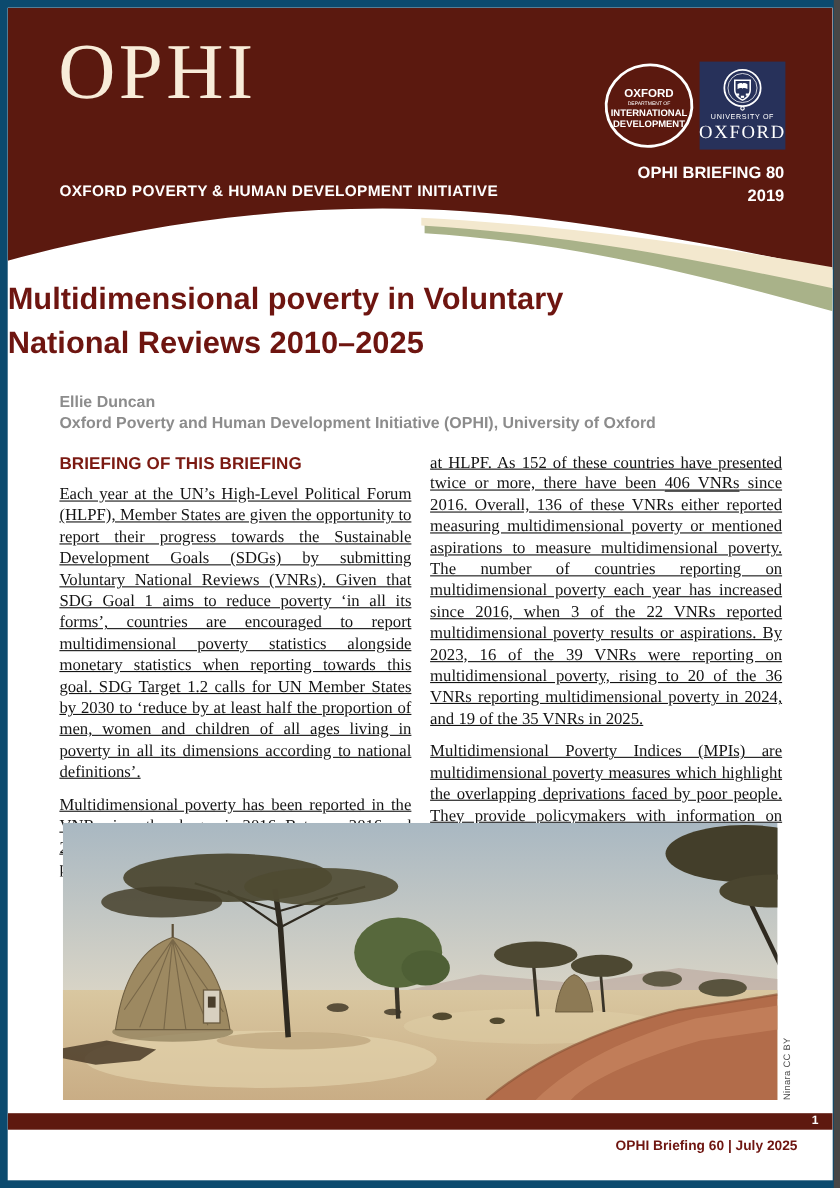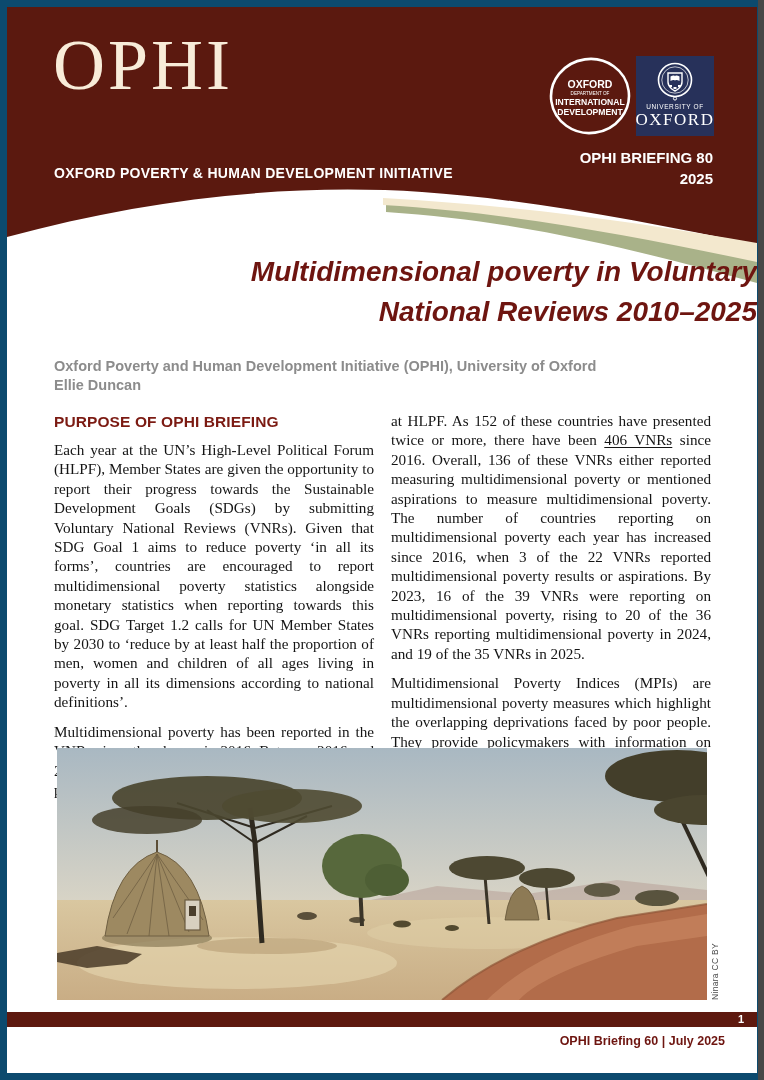--- a/index.html
+++ b/index.html
@@ -15,30 +15,30 @@
   .briefing-no{position:absolute;right:44px;top:140px;text-align:right;color:#ffffff;
       font-size:15px;font-weight:bold;line-height:21px;}
   .dept-logo{position:absolute;left:541px;top:49px;width:84px;height:80px;}
   .univ-logo{position:absolute;left:629px;top:49px;width:78px;height:80px;background:#27315A;
       display:flex;flex-direction:column;align-items:center;}
   .univ-logo .crest{margin-top:4px;}
   .univ-logo .u1{color:#fff;font-size:6.5px;letter-spacing:.6px;margin-top:1px;}
   .univ-logo .u2{color:#fff;font-family:"Liberation Serif",serif;font-size:17px;letter-spacing:1.5px;margin-top:0px;}
 
   
-  .doc-title{position:absolute;left:0;top:245px;width:750px;text-align:right;color:#6E1510;
-      font-size:28px;font-weight:bold;line-height:40px;font-style:italic;}
+  .doc-title{position:absolute;left:0;top:245px;width:750px;text-align:left;color:#6E1510;
+      font-size:28px;font-weight:bold;line-height:40px;}
   .authors{position:absolute;left:47px;top:350px;color:#8C8C8C;font-size:14.5px;font-weight:bold;line-height:19px;}
 
   
   .content{position:absolute;left:47px;top:404px;width:657px;display:flex;gap:17px;}
   .col{width:320px;}
   .sec-head{color:#7B1A12;font-size:15.5px;font-weight:bold;margin:2px 0 9px 0;letter-spacing:.1px;}
   .para{font-family:"Liberation Serif","DejaVu Serif",serif;font-size:15.2px;line-height:19.4px;
-      color:#141414;text-align:justify;margin:0 0 10px 0;}
+      color:#141414;text-align:justify;margin:0 0 10px 0;text-decoration:underline;}
   .vnr-link{text-decoration:underline;text-underline-offset:2px;}
 
   
   .photo{position:absolute;left:50px;top:741px;width:650px;height:252px;overflow:hidden;}
   .photo-credit{position:absolute;left:703px;top:869px;height:124px;color:#4a4a4a;font-size:8.5px;
       writing-mode:vertical-rl;transform:rotate(180deg);text-align:left;letter-spacing:.3px;}
 
   
   .footer-bar{position:absolute;left:0;top:1005px;width:750px;height:15px;background:#5E190F;}
   .footer-bar .pnum{position:absolute;right:13px;top:0;color:#ffffff;font-size:11px;font-weight:bold;line-height:15px;}
@@ -53,21 +53,21 @@
     <svg class="header-art" viewBox="0 0 750 300" preserveAspectRatio="none">
       <path fill="#5B190F" d="M0,0 H750 V238 C640,215 520,192 415,185 C280,176 140,192 0,230 Z"></path>
       <path fill="#A9B289" d="M379,197 C520,206 640,230 750,252 L750,276 C640,246 520,214 379,205 Z"></path>
       <path fill="#F3E8CE" d="M376,191 C520,199 640,217 750,236 L750,255 C640,232 520,207 376,198 Z"></path>
     </svg>
 
     <div class="ophi-wordmark">OPHI</div>
     <div class="tagline">OXFORD POVERTY &amp; HUMAN DEVELOPMENT INITIATIVE</div>
     <div class="briefing-no">
       <div>OPHI BRIEFING 80</div>
-      <div>2025</div>
+      <div>2019</div>
     </div>
 
     <svg class="dept-logo" viewBox="0 0 84 80">
       <ellipse cx="42" cy="40" rx="39" ry="37" fill="none" stroke="#ffffff" stroke-width="2.6" transform="rotate(-8 42 40)"></ellipse>
       <text x="42" y="32" fill="#fff" font-size="10.5" font-weight="bold" text-anchor="middle">OXFORD</text>
       <text x="42" y="39" fill="#fff" font-size="4.6" text-anchor="middle">DEPARTMENT OF</text>
       <text x="42" y="49" fill="#fff" font-size="8.6" font-weight="bold" text-anchor="middle">INTERNATIONAL</text>
       <text x="42" y="59" fill="#fff" font-size="8.6" font-weight="bold" text-anchor="middle">DEVELOPMENT</text>
     </svg>
 
@@ -85,27 +85,27 @@
       <div class="u1">UNIVERSITY OF</div>
       <div class="u2">OXFORD</div>
     </div>
 
     <div class="doc-title">
       <div>Multidimensional poverty in Voluntary</div>
       <div>National Reviews 2010–2025</div>
     </div>
 
     <div class="authors">
+      <div>Ellie Duncan</div>
       <div>Oxford Poverty and Human Development Initiative (OPHI), University of Oxford</div>
-      <div>Ellie Duncan</div>
     </div>
 
     <div class="content">
       <div class="col">
-        <div class="sec-head">PURPOSE OF OPHI BRIEFING</div>
+        <div class="sec-head">BRIEFING OF THIS BRIEFING</div>
         <p class="para">Each year at the UN’s High-Level Political Forum (HLPF), Member States are given the opportunity to report their progress towards the Sustainable Development Goals (SDGs) by submitting Voluntary National Reviews (VNRs). Given that SDG Goal 1 aims to reduce poverty ‘in all its forms’, countries are encouraged to report multidimensional poverty statistics alongside monetary statistics when reporting towards this goal. SDG Target 1.2 calls for UN Member States by 2030 to ‘reduce by at least half the proportion of men, women and children of all ages living in poverty in all its dimensions according to national definitions’.</p>
         <p class="para">Multidimensional poverty has been reported in the VNRs since they began in 2016. Between 2016 and 2025, 190 countries and the European Union have presented VNRs</p>
       </div>
       <div class="col">
         <p class="para"><span>at HLPF. As 152 of these countries have presented twice or more, there have been </span><span class="vnr-link">406 VNRs</span><span> since 2016. Overall, 136 of these VNRs either reported measuring multidimensional poverty or mentioned aspirations to measure multidimensional poverty. The number of countries reporting on multidimensional poverty each year has increased since 2016, when 3 of the 22 VNRs reported multidimensional poverty results or aspirations. By 2023, 16 of the 39 VNRs were reporting on multidimensional poverty, rising to 20 of the 36 VNRs reporting multidimensional poverty in 2024, and 19 of the 35 VNRs in 2025.</span></p>
         <p class="para">Multidimensional Poverty Indices (MPIs) are multidimensional poverty measures which highlight the overlapping deprivations faced by poor people. They provide policymakers with information on who is poor, how they</p>
       </div>
     </div>
 
     <div class="photo">

